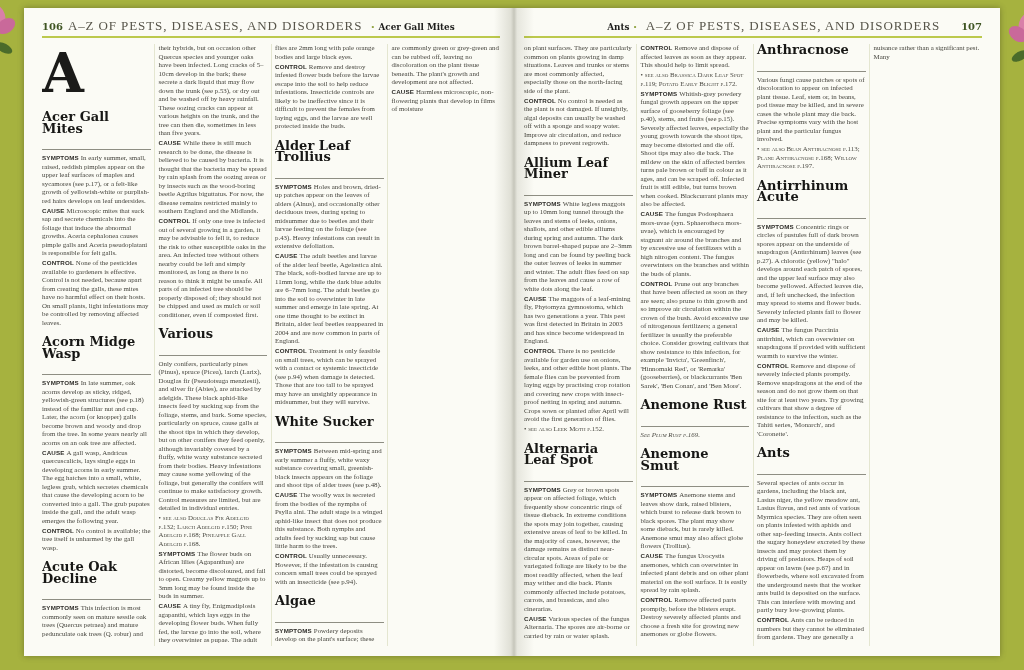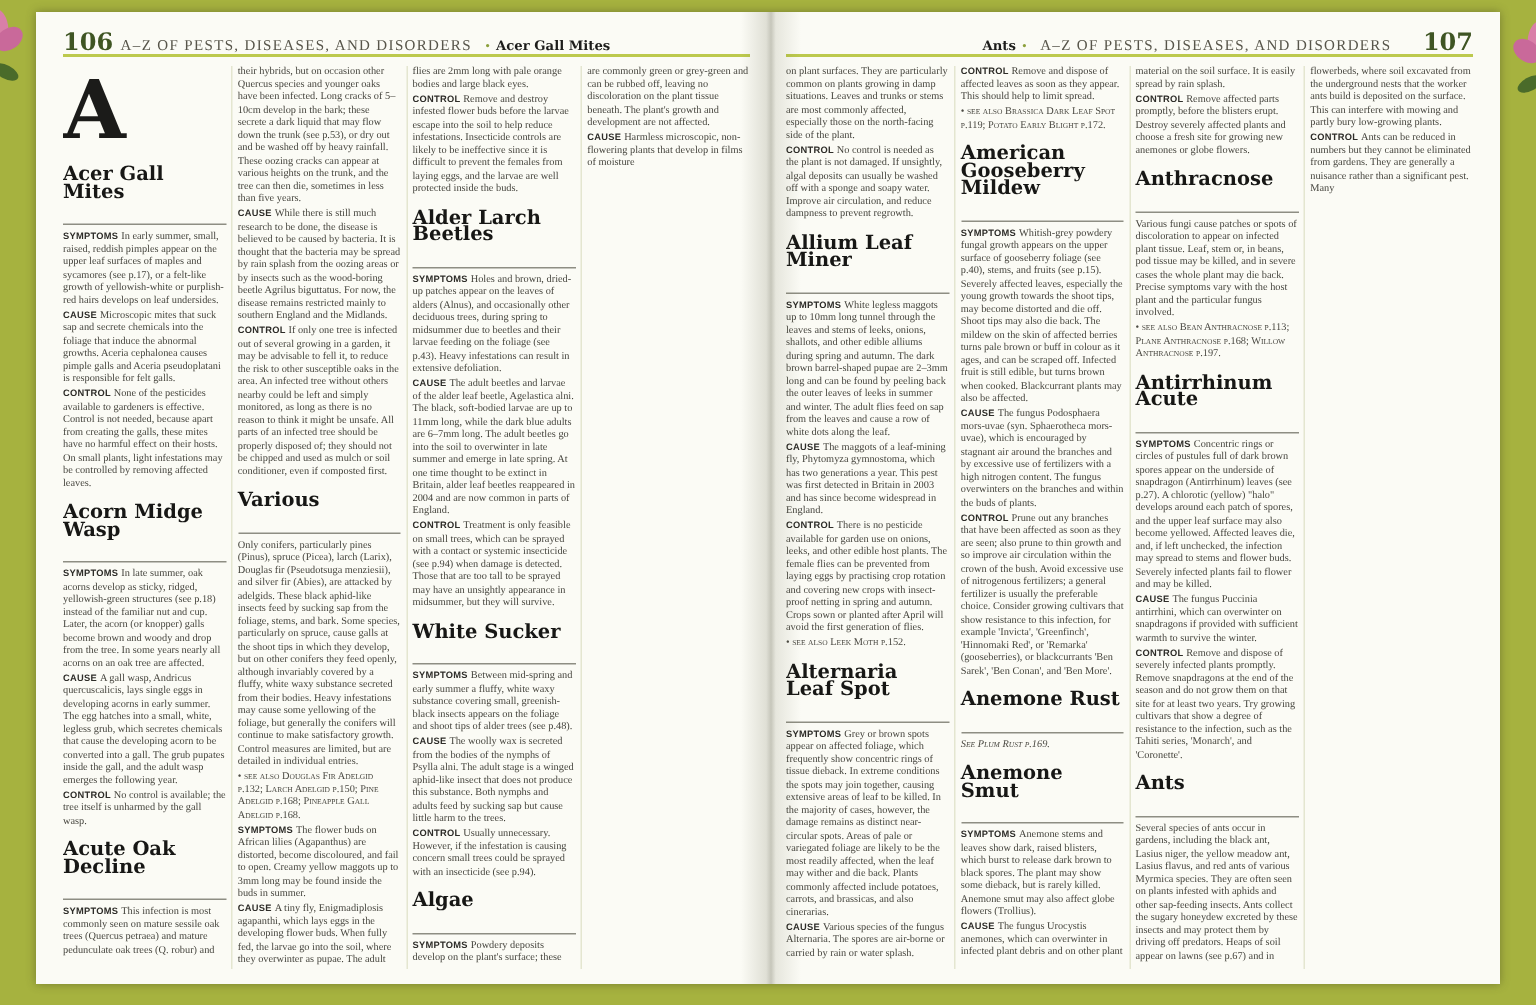--- a/index.html
+++ b/index.html
@@ -19,24 +19,24 @@
   .page.right{padding:10px 18px 0 12px;}
   .gutter{
     position:absolute;top:0;left:470px;width:40px;height:648px;
     background:linear-gradient(90deg,rgba(0,0,0,0) 0%,rgba(80,80,50,.16) 42%,rgba(60,60,35,.28) 50%,rgba(80,80,50,.12) 58%,rgba(0,0,0,0) 100%);
     pointer-events:none;z-index:5;
   }
   .phead{display:flex;align-items:baseline;height:16px;white-space:nowrap;}
   .phead.right-align{justify-content:flex-end;}
   .pnum{
     font-family:"DejaVu Serif", serif;font-weight:bold;
-    font-size:16px;color:#3f5523;
+    font-size:10px;color:#3f5523;
   }
   .rhead{
-    font-size:10px;letter-spacing:.9px;color:#57554a;
+    font-size:13px;letter-spacing:.9px;color:#57554a;
     margin:0 5px;
   }
   .dot{color:#8ca03c;font-size:9px;margin:0 4px;}
   .topic{
     font-family:"DejaVu Serif", serif;font-weight:bold;
     font-size:8.8px;color:#1d1d1b;
   }
   .phead .pnum:last-child{margin-left:16px;}
   .hrule{height:2px;background:#bcc94d;margin-top:2px;}
   .cols{
@@ -98,21 +98,21 @@
           <h3 class="entry-title">Acute Oak Decline</h3>
           <p class="body"><span class="lbl">SYMPTOMS </span>This infection is most commonly seen on mature sessile oak trees (Quercus petraea) and mature pedunculate oak trees (Q. robur) and their hybrids, but on occasion other Quercus species and younger oaks have been infected. Long cracks of 5–10cm develop in the bark; these secrete a dark liquid that may flow down the trunk (see p.53), or dry out and be washed off by heavy rainfall. These oozing cracks can appear at various heights on the trunk, and the tree can then die, sometimes in less than five years.</p>
           <p class="body"><span class="lbl">CAUSE </span>While there is still much research to be done, the disease is believed to be caused by bacteria. It is thought that the bacteria may be spread by rain splash from the oozing areas or by insects such as the wood-boring beetle Agrilus biguttatus. For now, the disease remains restricted mainly to southern England and the Midlands.</p>
           <p class="body"><span class="lbl">CONTROL </span>If only one tree is infected out of several growing in a garden, it may be advisable to fell it, to reduce the risk to other susceptible oaks in the area. An infected tree without others nearby could be left and simply monitored, as long as there is no reason to think it might be unsafe. All parts of an infected tree should be properly disposed of; they should not be chipped and used as mulch or soil conditioner, even if composted first.</p>
           <h3 class="entry-title">Various</h3>
           <p class="body">Only conifers, particularly pines (Pinus), spruce (Picea), larch (Larix), Douglas fir (Pseudotsuga menziesii), and silver fir (Abies), are attacked by adelgids. These black aphid-like insects feed by sucking sap from the foliage, stems, and bark. Some species, particularly on spruce, cause galls at the shoot tips in which they develop, but on other conifers they feed openly, although invariably covered by a fluffy, white waxy substance secreted from their bodies. Heavy infestations may cause some yellowing of the foliage, but generally the conifers will continue to make satisfactory growth. Control measures are limited, but are detailed in individual entries.</p>
           <p class="body see-also">• see also Douglas Fir Adelgid p.132; Larch Adelgid p.150; Pine Adelgid p.168; Pineapple Gall Adelgid p.168.</p>
           <p class="body"><span class="lbl">SYMPTOMS </span>The flower buds on African lilies (Agapanthus) are distorted, become discoloured, and fail to open. Creamy yellow maggots up to 3mm long may be found inside the buds in summer.</p>
           <p class="body"><span class="lbl">CAUSE </span>A tiny fly, Enigmadiplosis agapanthi, which lays eggs in the developing flower buds. When fully fed, the larvae go into the soil, where they overwinter as pupae. The adult flies are 2mm long with pale orange bodies and large black eyes.</p>
           <p class="body"><span class="lbl">CONTROL </span>Remove and destroy infested flower buds before the larvae escape into the soil to help reduce infestations. Insecticide controls are likely to be ineffective since it is difficult to prevent the females from laying eggs, and the larvae are well protected inside the buds.</p>
-          <h3 class="entry-title">Alder Larch Beetles</h3>
+          <h3 class="entry-title">Alder Leaf Trollius</h3>
           <p class="body"><span class="lbl">SYMPTOMS </span>Holes and brown, dried-up patches appear on the leaves of alders (Alnus), and occasionally other deciduous trees, during spring to midsummer due to beetles and their larvae feeding on the foliage (see p.43). Heavy infestations can result in extensive defoliation.</p>
           <p class="body"><span class="lbl">CAUSE </span>The adult beetles and larvae of the alder leaf beetle, Agelastica alni. The black, soft-bodied larvae are up to 11mm long, while the dark blue adults are 6–7mm long. The adult beetles go into the soil to overwinter in late summer and emerge in late spring. At one time thought to be extinct in Britain, alder leaf beetles reappeared in 2004 and are now common in parts of England.</p>
           <p class="body"><span class="lbl">CONTROL </span>Treatment is only feasible on small trees, which can be sprayed with a contact or systemic insecticide (see p.94) when damage is detected. Those that are too tall to be sprayed may have an unsightly appearance in midsummer, but they will survive.</p>
           <h3 class="entry-title">White Sucker</h3>
           <p class="body"><span class="lbl">SYMPTOMS </span>Between mid-spring and early summer a fluffy, white waxy substance covering small, greenish-black insects appears on the foliage and shoot tips of alder trees (see p.48).</p>
           <p class="body"><span class="lbl">CAUSE </span>The woolly wax is secreted from the bodies of the nymphs of Psylla alni. The adult stage is a winged aphid-like insect that does not produce this substance. Both nymphs and adults feed by sucking sap but cause little harm to the trees.</p>
           <p class="body"><span class="lbl">CONTROL </span>Usually unnecessary. However, if the infestation is causing concern small trees could be sprayed with an insecticide (see p.94).</p>
           <h3 class="entry-title">Algae</h3>
           <p class="body"><span class="lbl">SYMPTOMS </span>Powdery deposits develop on the plant's surface; these are commonly green or grey-green and can be rubbed off, leaving no discoloration on the plant tissue beneath. The plant's growth and development are not affected.</p>
           <p class="body"><span class="lbl">CAUSE </span>Harmless microscopic, non-flowering plants that develop in films of moisture</p>
@@ -133,21 +133,20 @@
           <h3 class="entry-title">Allium Leaf Miner</h3>
           <p class="body"><span class="lbl">SYMPTOMS </span>White legless maggots up to 10mm long tunnel through the leaves and stems of leeks, onions, shallots, and other edible alliums during spring and autumn. The dark brown barrel-shaped pupae are 2–3mm long and can be found by peeling back the outer leaves of leeks in summer and winter. The adult flies feed on sap from the leaves and cause a row of white dots along the leaf.</p>
           <p class="body"><span class="lbl">CAUSE </span>The maggots of a leaf-mining fly, Phytomyza gymnostoma, which has two generations a year. This pest was first detected in Britain in 2003 and has since become widespread in England.</p>
           <p class="body"><span class="lbl">CONTROL </span>There is no pesticide available for garden use on onions, leeks, and other edible host plants. The female flies can be prevented from laying eggs by practising crop rotation and covering new crops with insect-proof netting in spring and autumn. Crops sown or planted after April will avoid the first generation of flies.</p>
           <p class="body see-also">• see also Leek Moth p.152.</p>
           <h3 class="entry-title">Alternaria Leaf Spot</h3>
           <p class="body"><span class="lbl">SYMPTOMS </span>Grey or brown spots appear on affected foliage, which frequently show concentric rings of tissue dieback. In extreme conditions the spots may join together, causing extensive areas of leaf to be killed. In the majority of cases, however, the damage remains as distinct near-circular spots. Areas of pale or variegated foliage are likely to be the most readily affected, when the leaf may wither and die back. Plants commonly affected include potatoes, carrots, and brassicas, and also cinerarias.</p>
           <p class="body"><span class="lbl">CAUSE </span>Various species of the fungus Alternaria. The spores are air-borne or carried by rain or water splash.</p>
           <p class="body"><span class="lbl">CONTROL </span>Remove and dispose of affected leaves as soon as they appear. This should help to limit spread.</p>
           <p class="body see-also">• see also Brassica Dark Leaf Spot p.119; Potato Early Blight p.172.</p>
-          <h3 class="entry-title">American Gooseberry Mildew</h3>
           <p class="body"><span class="lbl">SYMPTOMS </span>Whitish-grey powdery fungal growth appears on the upper surface of gooseberry foliage (see p.40), stems, and fruits (see p.15). Severely affected leaves, especially the young growth towards the shoot tips, may become distorted and die off. Shoot tips may also die back. The mildew on the skin of affected berries turns pale brown or buff in colour as it ages, and can be scraped off. Infected fruit is still edible, but turns brown when cooked. Blackcurrant plants may also be affected.</p>
           <p class="body"><span class="lbl">CAUSE </span>The fungus Podosphaera mors-uvae (syn. Sphaerotheca mors-uvae), which is encouraged by stagnant air around the branches and by excessive use of fertilizers with a high nitrogen content. The fungus overwinters on the branches and within the buds of plants.</p>
           <p class="body"><span class="lbl">CONTROL </span>Prune out any branches that have been affected as soon as they are seen; also prune to thin growth and so improve air circulation within the crown of the bush. Avoid excessive use of nitrogenous fertilizers; a general fertilizer is usually the preferable choice. Consider growing cultivars that show resistance to this infection, for example 'Invicta', 'Greenfinch', 'Hinnomaki Red', or 'Remarka' (gooseberries), or blackcurrants 'Ben Sarek', 'Ben Conan', and 'Ben More'.</p>
           <h3 class="entry-title">Anemone Rust</h3>
           <p class="body xref">See Plum Rust p.169.</p>
           <h3 class="entry-title">Anemone Smut</h3>
           <p class="body"><span class="lbl">SYMPTOMS </span>Anemone stems and leaves show dark, raised blisters, which burst to release dark brown to black spores. The plant may show some dieback, but is rarely killed. Anemone smut may also affect globe flowers (Trollius).</p>
           <p class="body"><span class="lbl">CAUSE </span>The fungus Urocystis anemones, which can overwinter in infected plant debris and on other plant material on the soil surface. It is easily spread by rain splash.</p>
           <p class="body"><span class="lbl">CONTROL </span>Remove affected parts promptly, before the blisters erupt. Destroy severely affected plants and choose a fresh site for growing new anemones or globe flowers.</p>
           <h3 class="entry-title">Anthracnose</h3>

